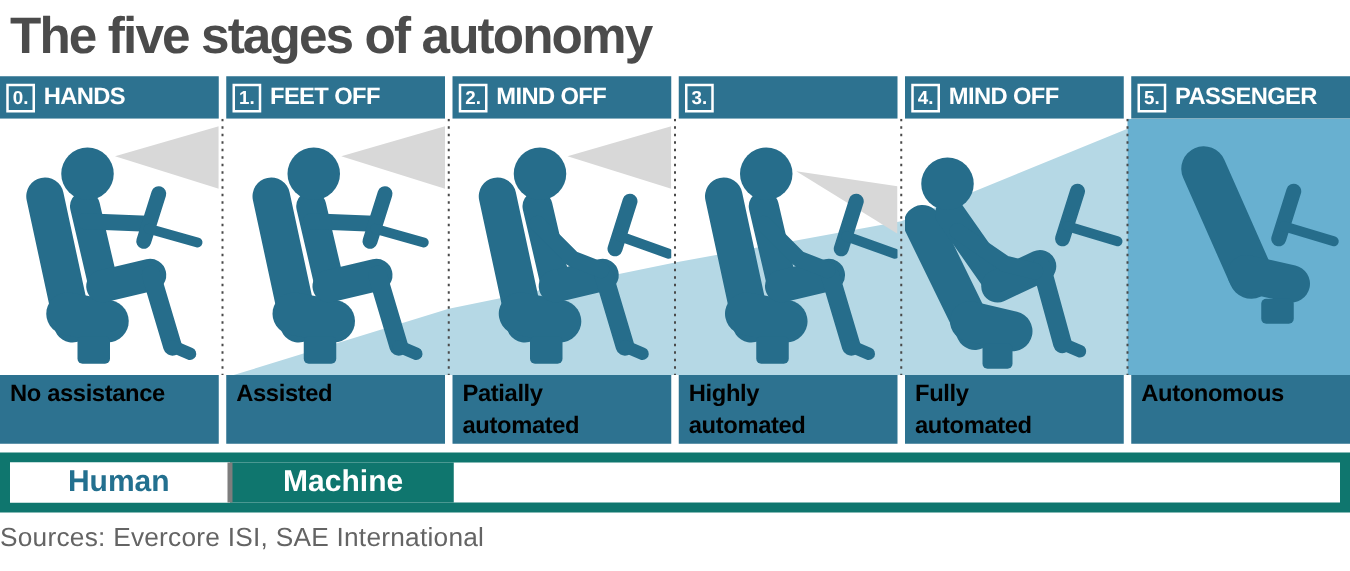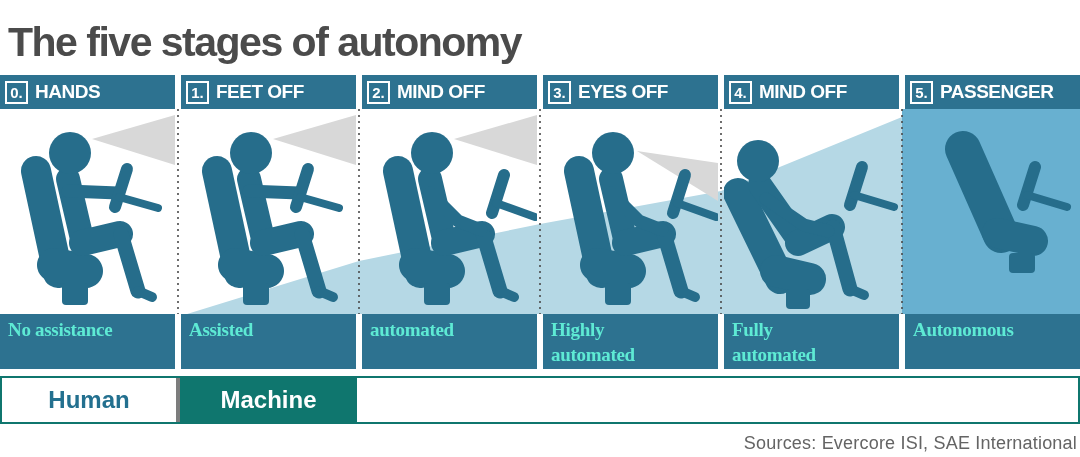--- a/index.html
+++ b/index.html
@@ -1,49 +1,49 @@
 <!DOCTYPE html>
 <html><head>
 <meta charset="utf-8">
 <style>
   html,body{margin:0;padding:0;background:#fff;}
   body{width:1080px;height:457px;overflow:hidden;font-family:"Liberation Sans",sans-serif;}
   .canvas{position:relative;width:1080px;height:457px;}
 
-  .title{margin:17px 0 0 8px;font-size:41px;line-height:50px;font-weight:bold;
+  .title{margin:3px 0 0 8px;font-size:41px;line-height:50px;font-weight:bold;
          color:#4b4b4b;letter-spacing:-1.5px;}
 
   .row6{display:grid;grid-template-columns:repeat(6,175px);column-gap:6px;width:1080px;}
 
   .header-row{margin-top:8px;}
   .hcell{height:34px;background:#2d7290;display:flex;align-items:center;
          padding-left:5px;box-sizing:border-box;}
   .numbox{width:23px;height:23px;border:2px solid #fff;box-sizing:border-box;
           display:flex;align-items:center;justify-content:center;
           color:#fff;font-size:15px;font-weight:bold;flex:0 0 auto;}
   .hlabel{margin-left:7px;color:#fff;font-size:19px;font-weight:bold;
           letter-spacing:-0.5px;white-space:nowrap;}
 
   .figure-band{width:1080px;height:205px;position:relative;background:#fff;}
 
   .caption-row .ccell{height:55px;background:#2d7290;box-sizing:border-box;
-          padding:3px 4px 0 8px;color:#5eead4;font-size:19px;font-weight:bold;
-          line-height:25px;letter-spacing:-0.3px;font-family:Liberation Serif, serif;}
+          padding:3px 4px 0 8px;color:#000000;font-size:19px;font-weight:bold;
+          line-height:25px;letter-spacing:-0.3px;}
 
   .resp-bar{margin-top:7px;width:1080px;height:48px;box-sizing:border-box;
-          border:2px solid #0f766e;display:flex;font-size:24px;font-weight:bold;}
+          border:8px solid #0f766e;display:flex;font-size:24px;font-weight:bold;}
   .resp-bar>div{display:flex;align-items:center;justify-content:center;}
   .cell-human{width:174px;background:#fff;color:#23708f;border-right:2px solid #7d7d7d;}
   .cell-transfer{flex:1;color:#1e6d8d;
      background:linear-gradient(to right,
         #ffffff 0%,#ffffff 12%,#e3f0f6 34%,#bedeeb 56%,#a6d2e3 70%,
         #9ccee0 79%,#7fbdd7 79%,#7cbcd6 88%,#63aed0 88%,#62adcf 100%);}
   .cell-machine{width:177px;background:#0f766e;color:#fff;border-left:2px solid #7d7d7d;}
 
-  .source{margin-top:9px;padding-right:3px;text-align:right;font-size:18px;
+  .source{margin-top:9px;padding-right:3px;text-align:left;font-size:21px;
           color:#646464;letter-spacing:0.2px;}
 
   svg .fig{stroke:#266d8b;stroke-linecap:round;stroke-linejoin:round;fill:none;}
   svg .fill{fill:#266d8b;stroke:none;}
 </style>
 </head>
 <body>
 
 <div class="canvas">
 
@@ -57,21 +57,20 @@
     <div class="hcell">
       <span class="numbox">1.</span>
       <span class="hlabel">FEET OFF</span>
     </div>
     <div class="hcell">
       <span class="numbox">2.</span>
       <span class="hlabel">MIND OFF</span>
     </div>
     <div class="hcell">
       <span class="numbox">3.</span>
-      <span class="hlabel">EYES OFF</span>
     </div>
     <div class="hcell">
       <span class="numbox">4.</span>
       <span class="hlabel">MIND OFF</span>
     </div>
     <div class="hcell">
       <span class="numbox">5.</span>
       <span class="hlabel">PASSENGER</span>
     </div>
   </div>
@@ -229,20 +228,21 @@
   <div class="row6 caption-row">
     <div class="ccell">
       <div>No assistance</div>
       <div></div>
     </div>
     <div class="ccell">
       <div>Assisted</div>
       <div></div>
     </div>
     <div class="ccell">
+      <div>Patially</div>
       <div>automated</div>
     </div>
     <div class="ccell">
       <div>Highly</div>
       <div>automated</div>
     </div>
     <div class="ccell">
       <div>Fully</div>
       <div>automated</div>
     </div>

